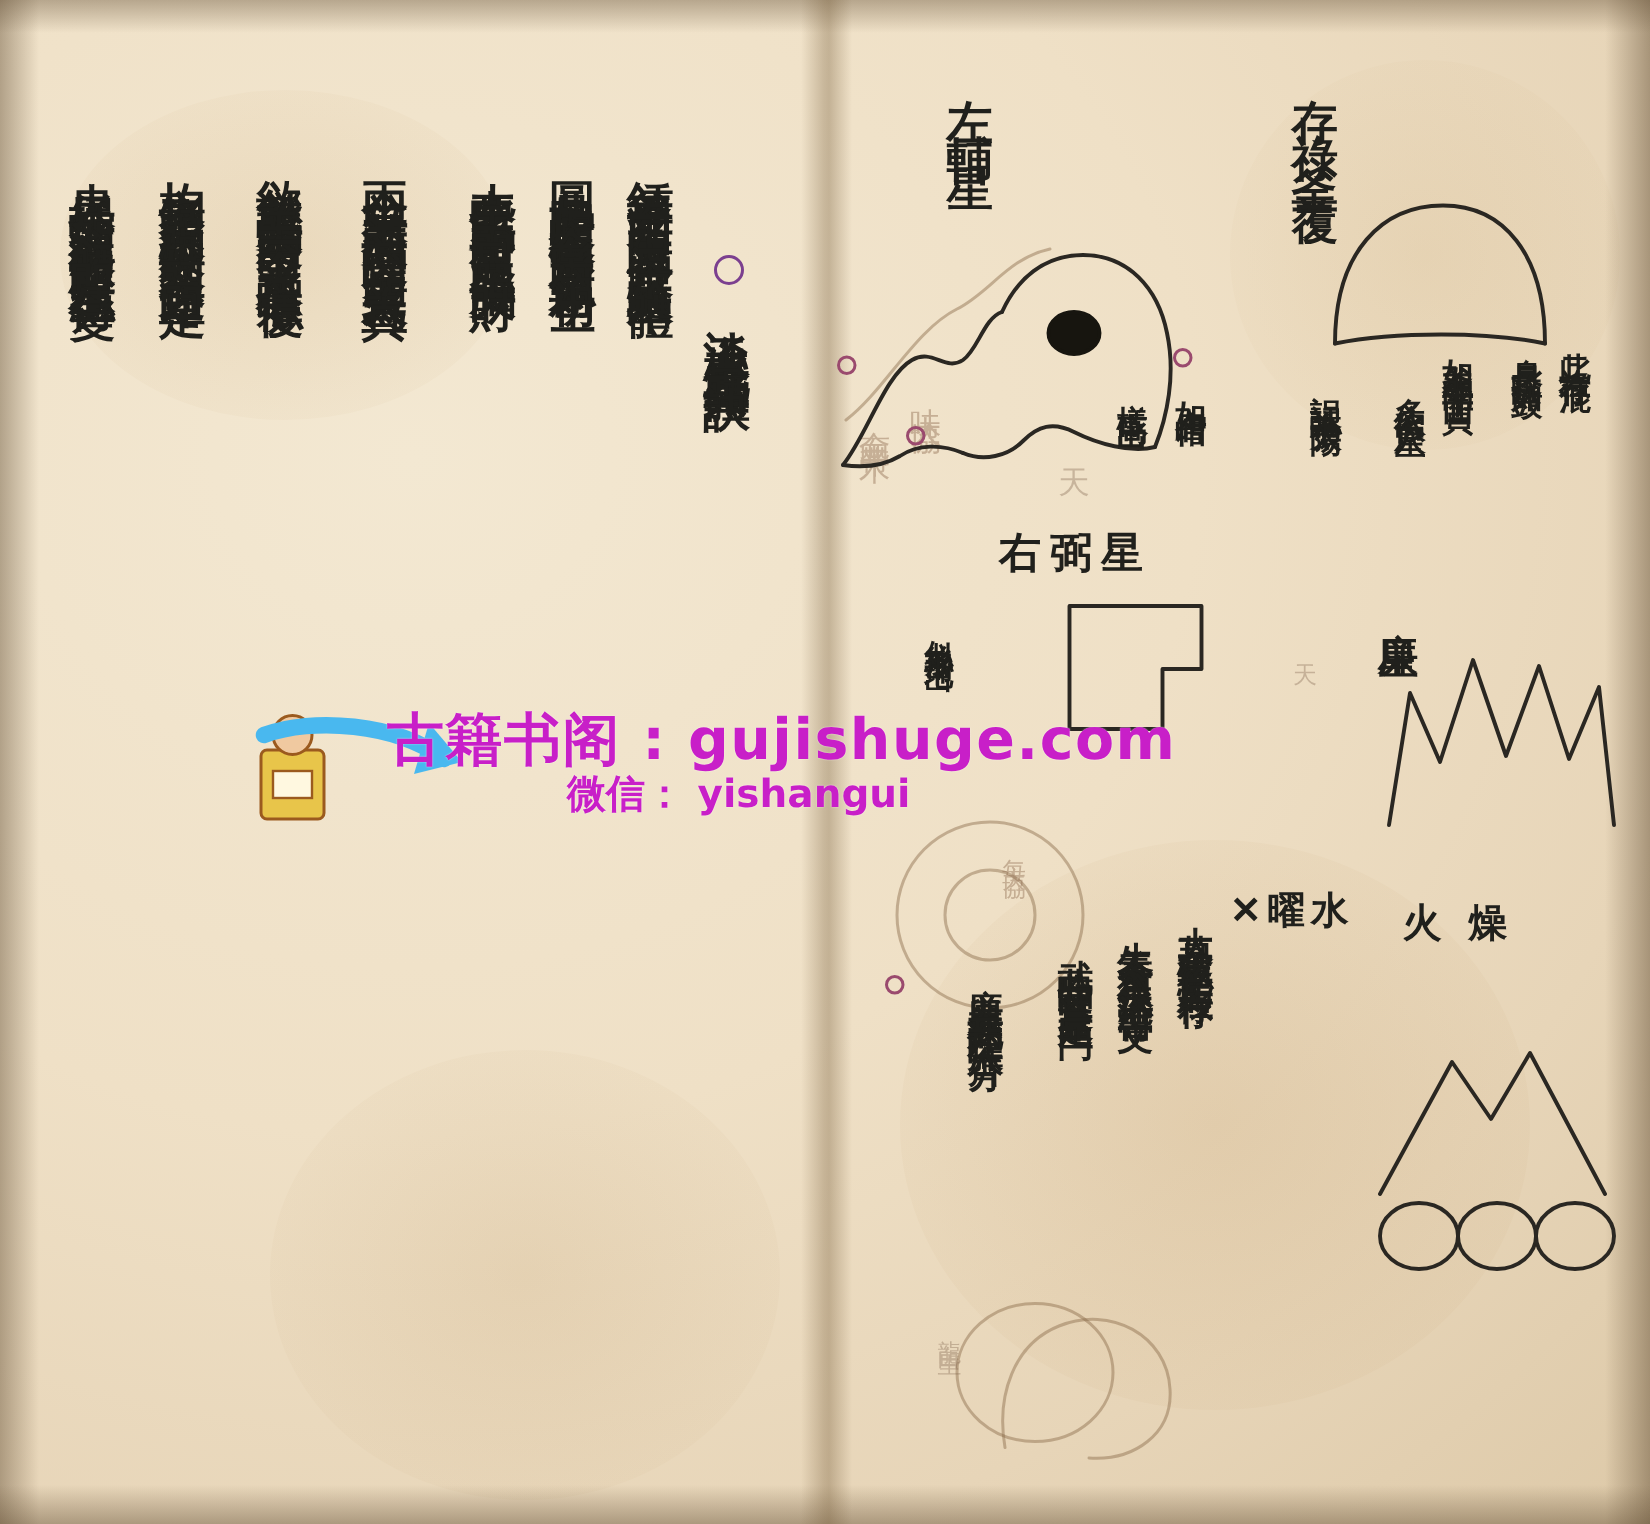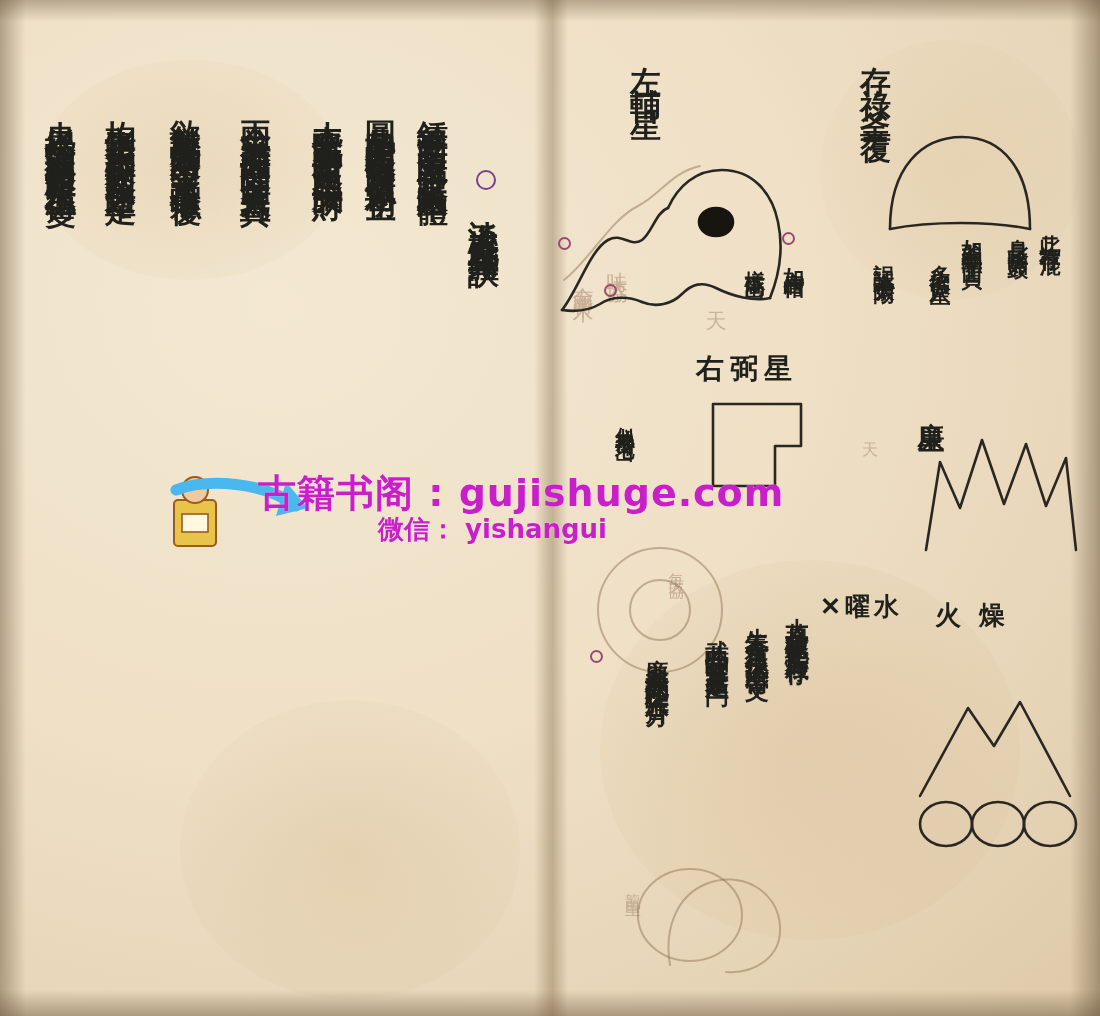--- a/index.html
+++ b/index.html
@@ -144,21 +144,21 @@
   </svg>
 
   <svg class="draw faintdraw" style="left:560px;top:110px;width:200px;height:180px" viewBox="0 0 200 180">
     <path d="M4,170 C30,150 50,110 78,96 C100,85 112,62 140,56"></path>
   </svg>
 
   <div class="dot-marker" style="left:782px;top:232px;"></div>
   <div class="vcol ink-small" style="left:784px;top:250px;">如唐帽</div>
   <div class="vcol ink-small" style="left:745px;top:252px;">樣高出</div>
 
-  <div class="hcol ink-main" style="left:696px;top:350px;font-size:28px;">右弼星</div>
+  <div class="hcol ink-main" style="left:666px;top:350px;font-size:28px;">右弼星</div>
 
   <svg class="draw" style="left:705px;top:390px;width:140px;height:120px" viewBox="0 0 140 120">
     <path d="M8,14 L96,14 L96,56 L70,56 L70,96 L8,96 Z"></path>
   </svg>
   <div class="vcol ink-small" style="left:616px;top:412px;letter-spacing:3px;font-size:19px;">似絲形平地出</div>
 
   <svg class="draw" style="left:880px;top:125px;width:160px;height:120px" viewBox="0 0 160 120">
     <path d="M10,104 C10,42 42,12 82,12 C122,12 150,44 150,104"></path>
     <path d="M10,104 C50,96 112,96 150,104"></path>
   </svg>

